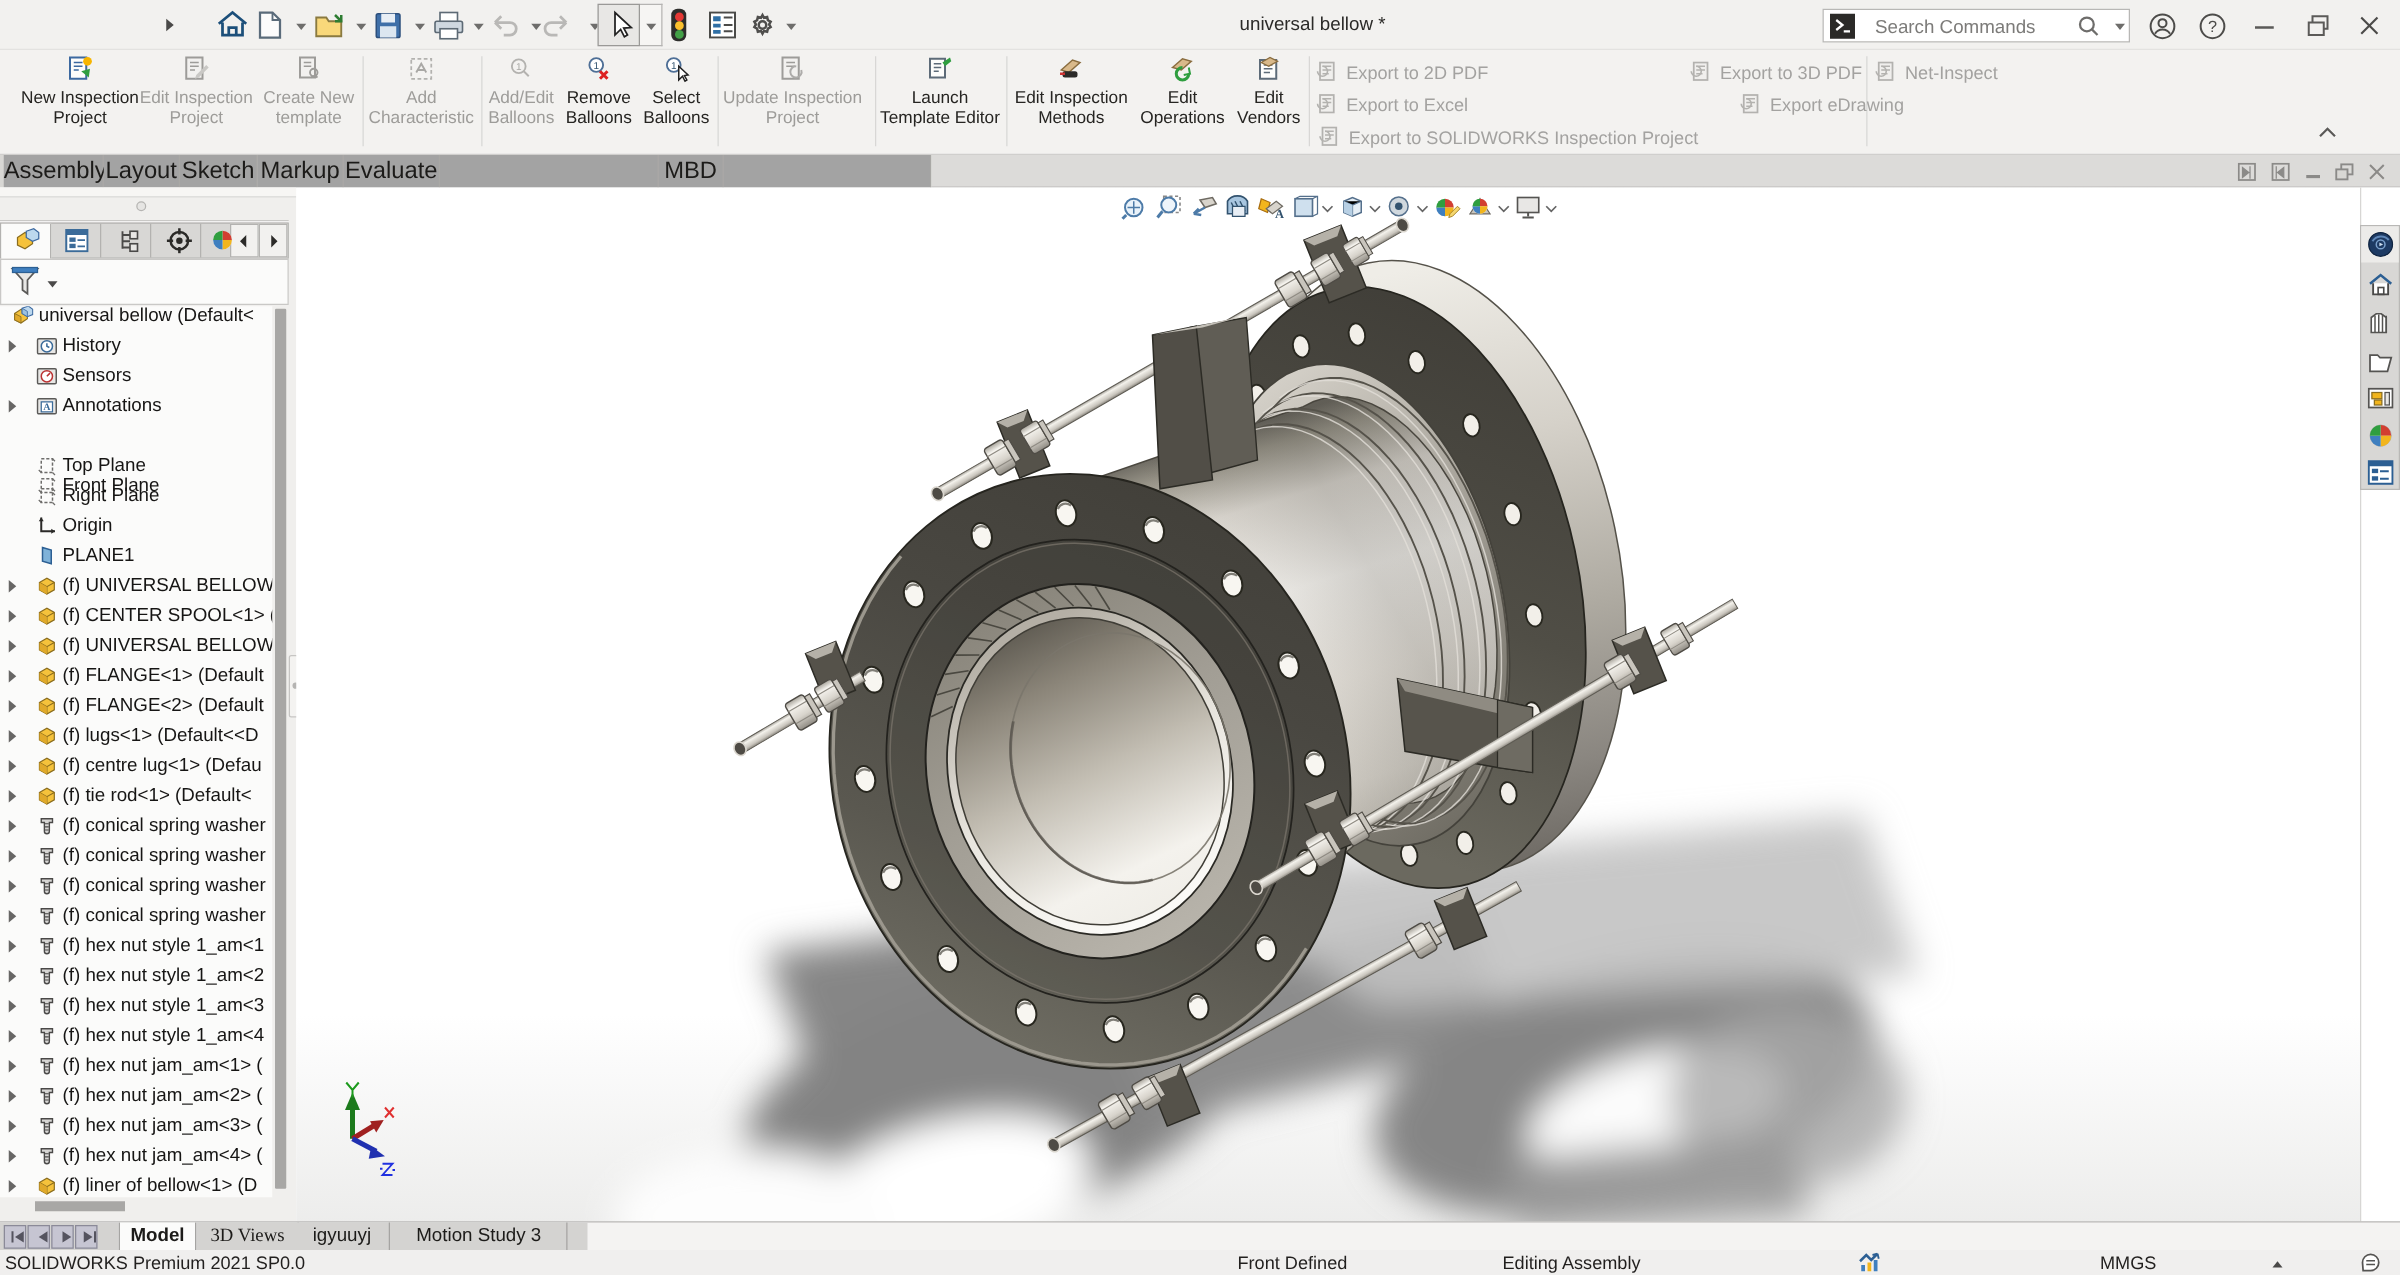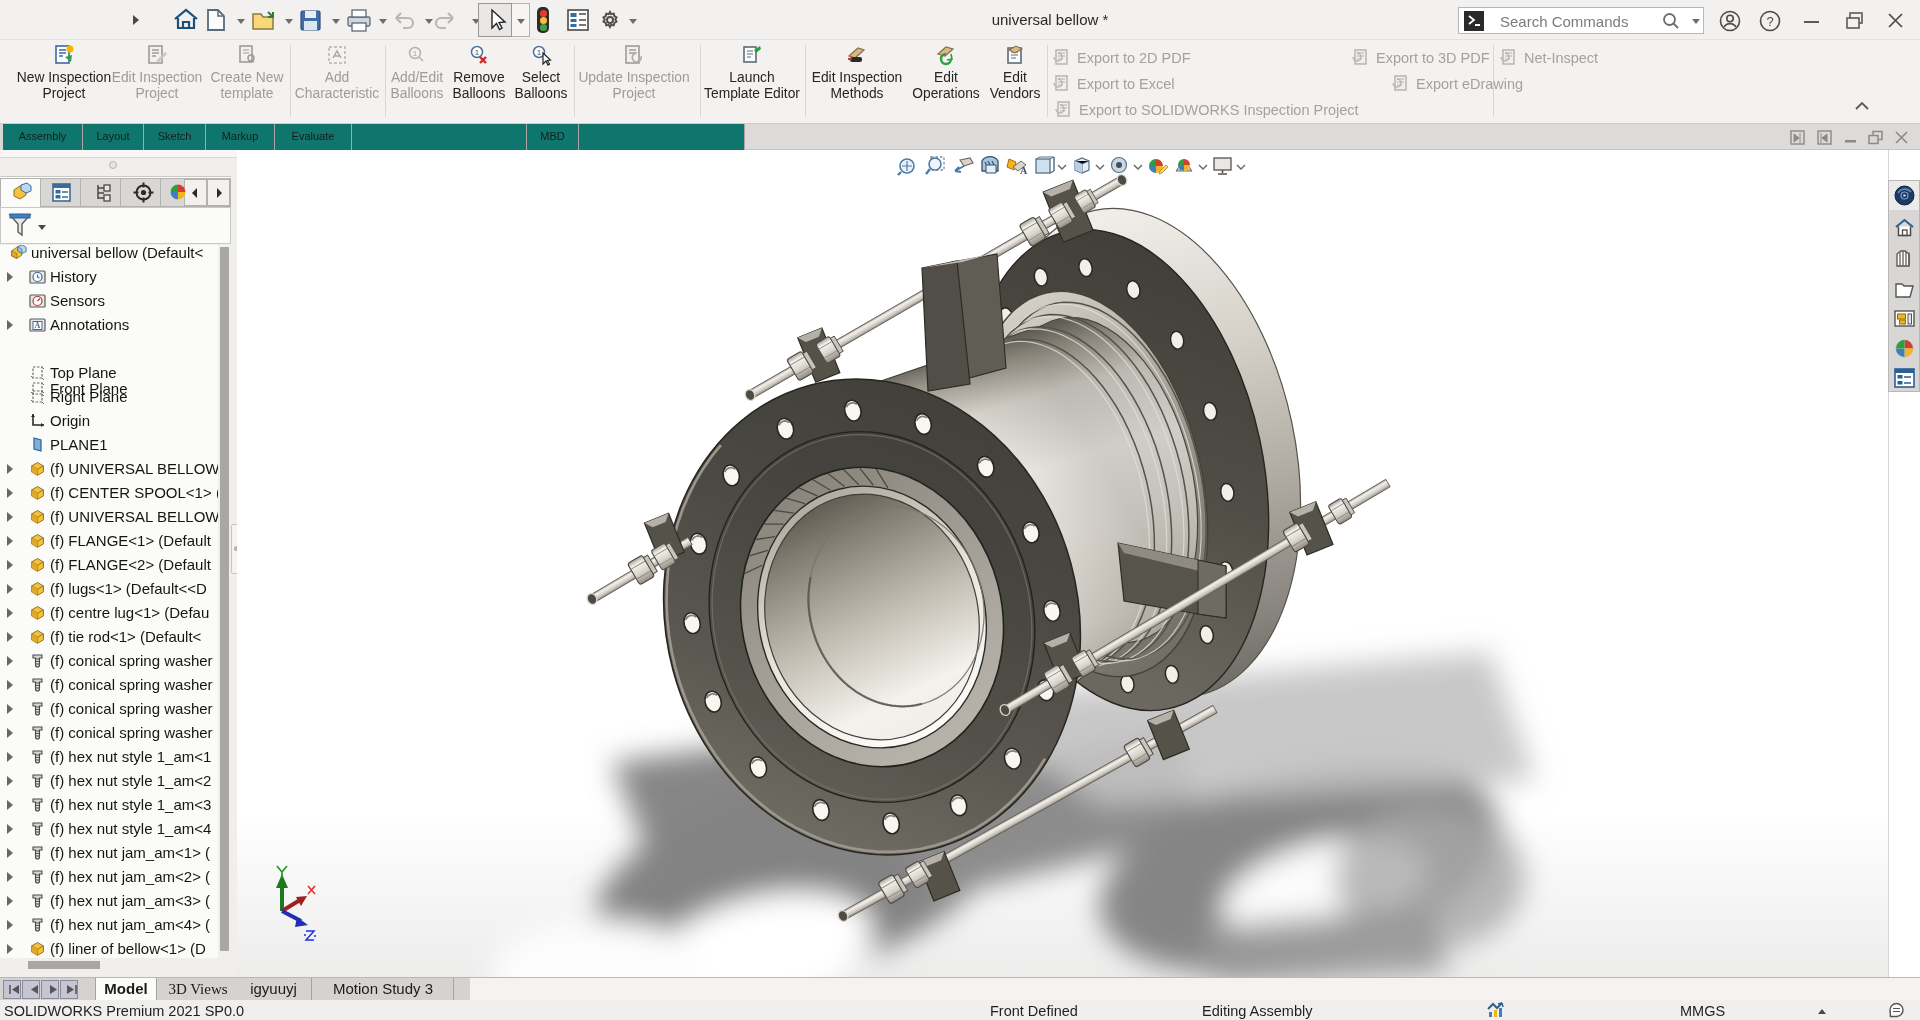--- a/index.html
+++ b/index.html
@@ -13,21 +13,21 @@
 
 #ribbon{left:0;top:40px;width:1920px;height:84px;background:#f3f2f0;border-bottom:1px solid #d0cfcd;}
 .rbtn{position:absolute;top:1px;width:108px;text-align:center;font-size:13.8px;line-height:15.5px;color:#262522;}
 .rbtn .ic{display:block;margin:3px auto 4px auto;width:22px;height:22px;}
 .rbtn.dis{color:#9d9c99;}
 .rsep{position:absolute;top:5px;width:1px;height:72px;background:#d8d7d5;}
 .rexp{position:absolute;font-size:14.5px;color:#a3a2a0;white-space:nowrap;}
 .rexp .ic{display:inline-block;width:17px;height:15px;vertical-align:-2px;margin-right:7px;}
 
 #tabstrip{left:0;top:124px;width:1920px;height:26px;background:#d8d7d4;}
-.ctab{position:absolute;top:0;height:26px;border-right:1px solid #a9a8a5;font-size:11px;color:#1c1b19;text-align:center;line-height:25px;background:#0f766e;}
+.ctab{position:absolute;top:0;height:26px;border-right:1px solid #a9a8a5;font-size:19px;color:#1c1b19;text-align:center;line-height:25px;background:#a3a3a3;}
 
 #leftpanel{left:0;top:150px;width:237px;height:827px;background:#f0efed;}
 #treearea{position:absolute;left:0;top:95px;width:218px;height:713px;background:#fbfbfa;overflow:hidden;}
 .trow{position:absolute;left:0;width:218px;height:24px;font-size:15px;color:#161514;white-space:nowrap;}
 .trow .lbl{position:absolute;left:50px;top:3px;}
 .trow .arr{position:absolute;left:7px;top:7px;width:0;height:0;border-top:5px solid transparent;border-bottom:5px solid transparent;border-left:6px solid #676665;}
 .ticon{position:absolute;left:29px;top:3px;width:17px;height:17px;}
 
 #viewport{left:237px;top:150px;width:1651px;height:849px;background:linear-gradient(#ffffff 78%,#eaeae9 100%);overflow:hidden;}
 

